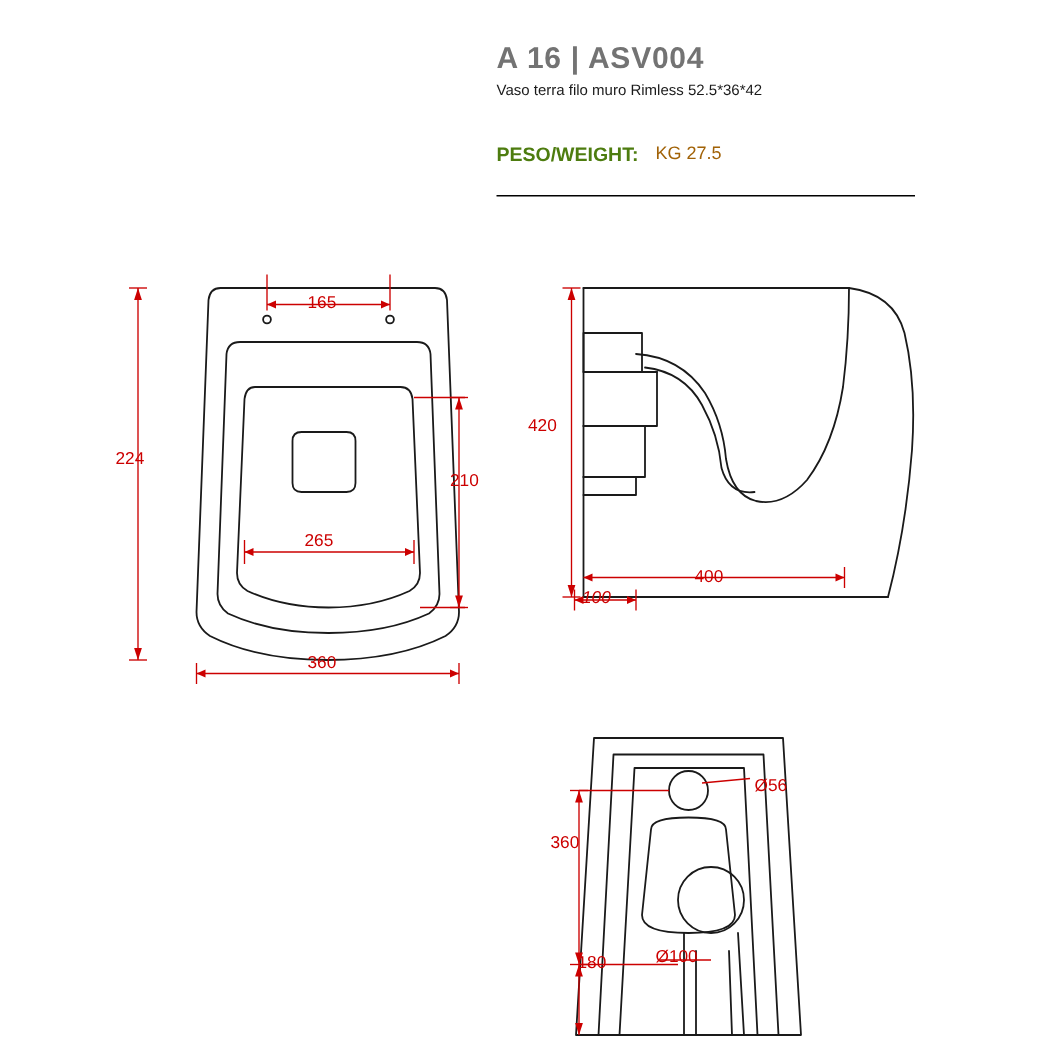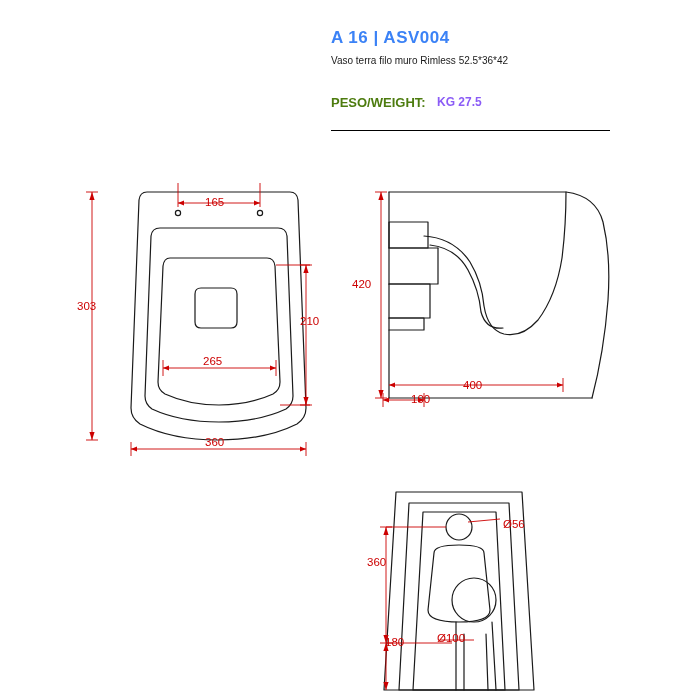--- a/index.html
+++ b/index.html
@@ -12,23 +12,23 @@
     width: 700px;
     height: 700px;
     background: #ffffff;
     font-family: "Liberation Sans", sans-serif;
     overflow: hidden;
   }
   .title {
     position: absolute;
     left: 331px;
     top: 28px;
-    font-size: 17px;
+    font-size: 20px;
     font-weight: bold;
-    color: #3b82f6;
+    color: #737373;
     letter-spacing: 0.5px;
     white-space: nowrap;
   }
   .subtitle1 {
     position: absolute;
     left: 331px;
     top: 55px;
     font-size: 10px;
     color: #1a1a1a;
     white-space: nowrap;
@@ -48,22 +48,22 @@
     font-size: 13px;
     font-weight: bold;
     color: #4d7c0f;
     white-space: nowrap;
   }
   .weight-value {
     position: absolute;
     left: 437px;
     top: 95px;
     font-size: 12px;
-    font-weight: bold;
-    color: #8b5cf6;
+    font-weight: normal;
+    color: #a16207;
     white-space: nowrap;
   }
   .hrule {
     position: absolute;
     left: 331px;
     top: 130px;
     width: 279px;
     height: 1px;
     background: #000000;
   }
@@ -266,27 +266,27 @@
       <path d="M 386 643 L 386 690"></path>
       <path d="M 386 643 l -2.6 8 h 5.2 z" fill="#cc0000" stroke="none"></path>
       <path d="M 386 690 l -2.6 -8 h 5.2 z" fill="#cc0000" stroke="none"></path>
       <path d="M 386 643 L 452 643"></path>
 
       <path d="M 440 640 L 474 640"></path>
     </g>
   </svg>
 
   <div class="dimtext" style="left:205px; top:196px;">165</div>
-  <div class="dimtext" style="left:77px; top:300px;">303</div>
+  <div class="dimtext" style="left:77px; top:300px;">224</div>
   <div class="dimtext" style="left:300px; top:315px;">210</div>
   <div class="dimtext" style="left:203px; top:355px;text-align:right;">265</div>
   <div class="dimtext" style="left:205px; top:436px;">360</div>
 
   <div class="dimtext" style="left:352px; top:278px;">420</div>
   <div class="dimtext" style="left:463px; top:379px;">400</div>
-  <div class="dimtext" style="left:411px; top:393px;">100</div>
+  <div class="dimtext" style="left:388px; top:393px;font-style:italic;">100</div>
 
   <div class="dimtext" style="left:503px; top:518px;">Ø56</div>
   <div class="dimtext" style="left:367px; top:556px;">360</div>
   <div class="dimtext" style="left:385px; top:636px;">180</div>
   <div class="dimtext" style="left:437px; top:632px;">Ø100</div>
 
 </div>
 
 </body></html>

